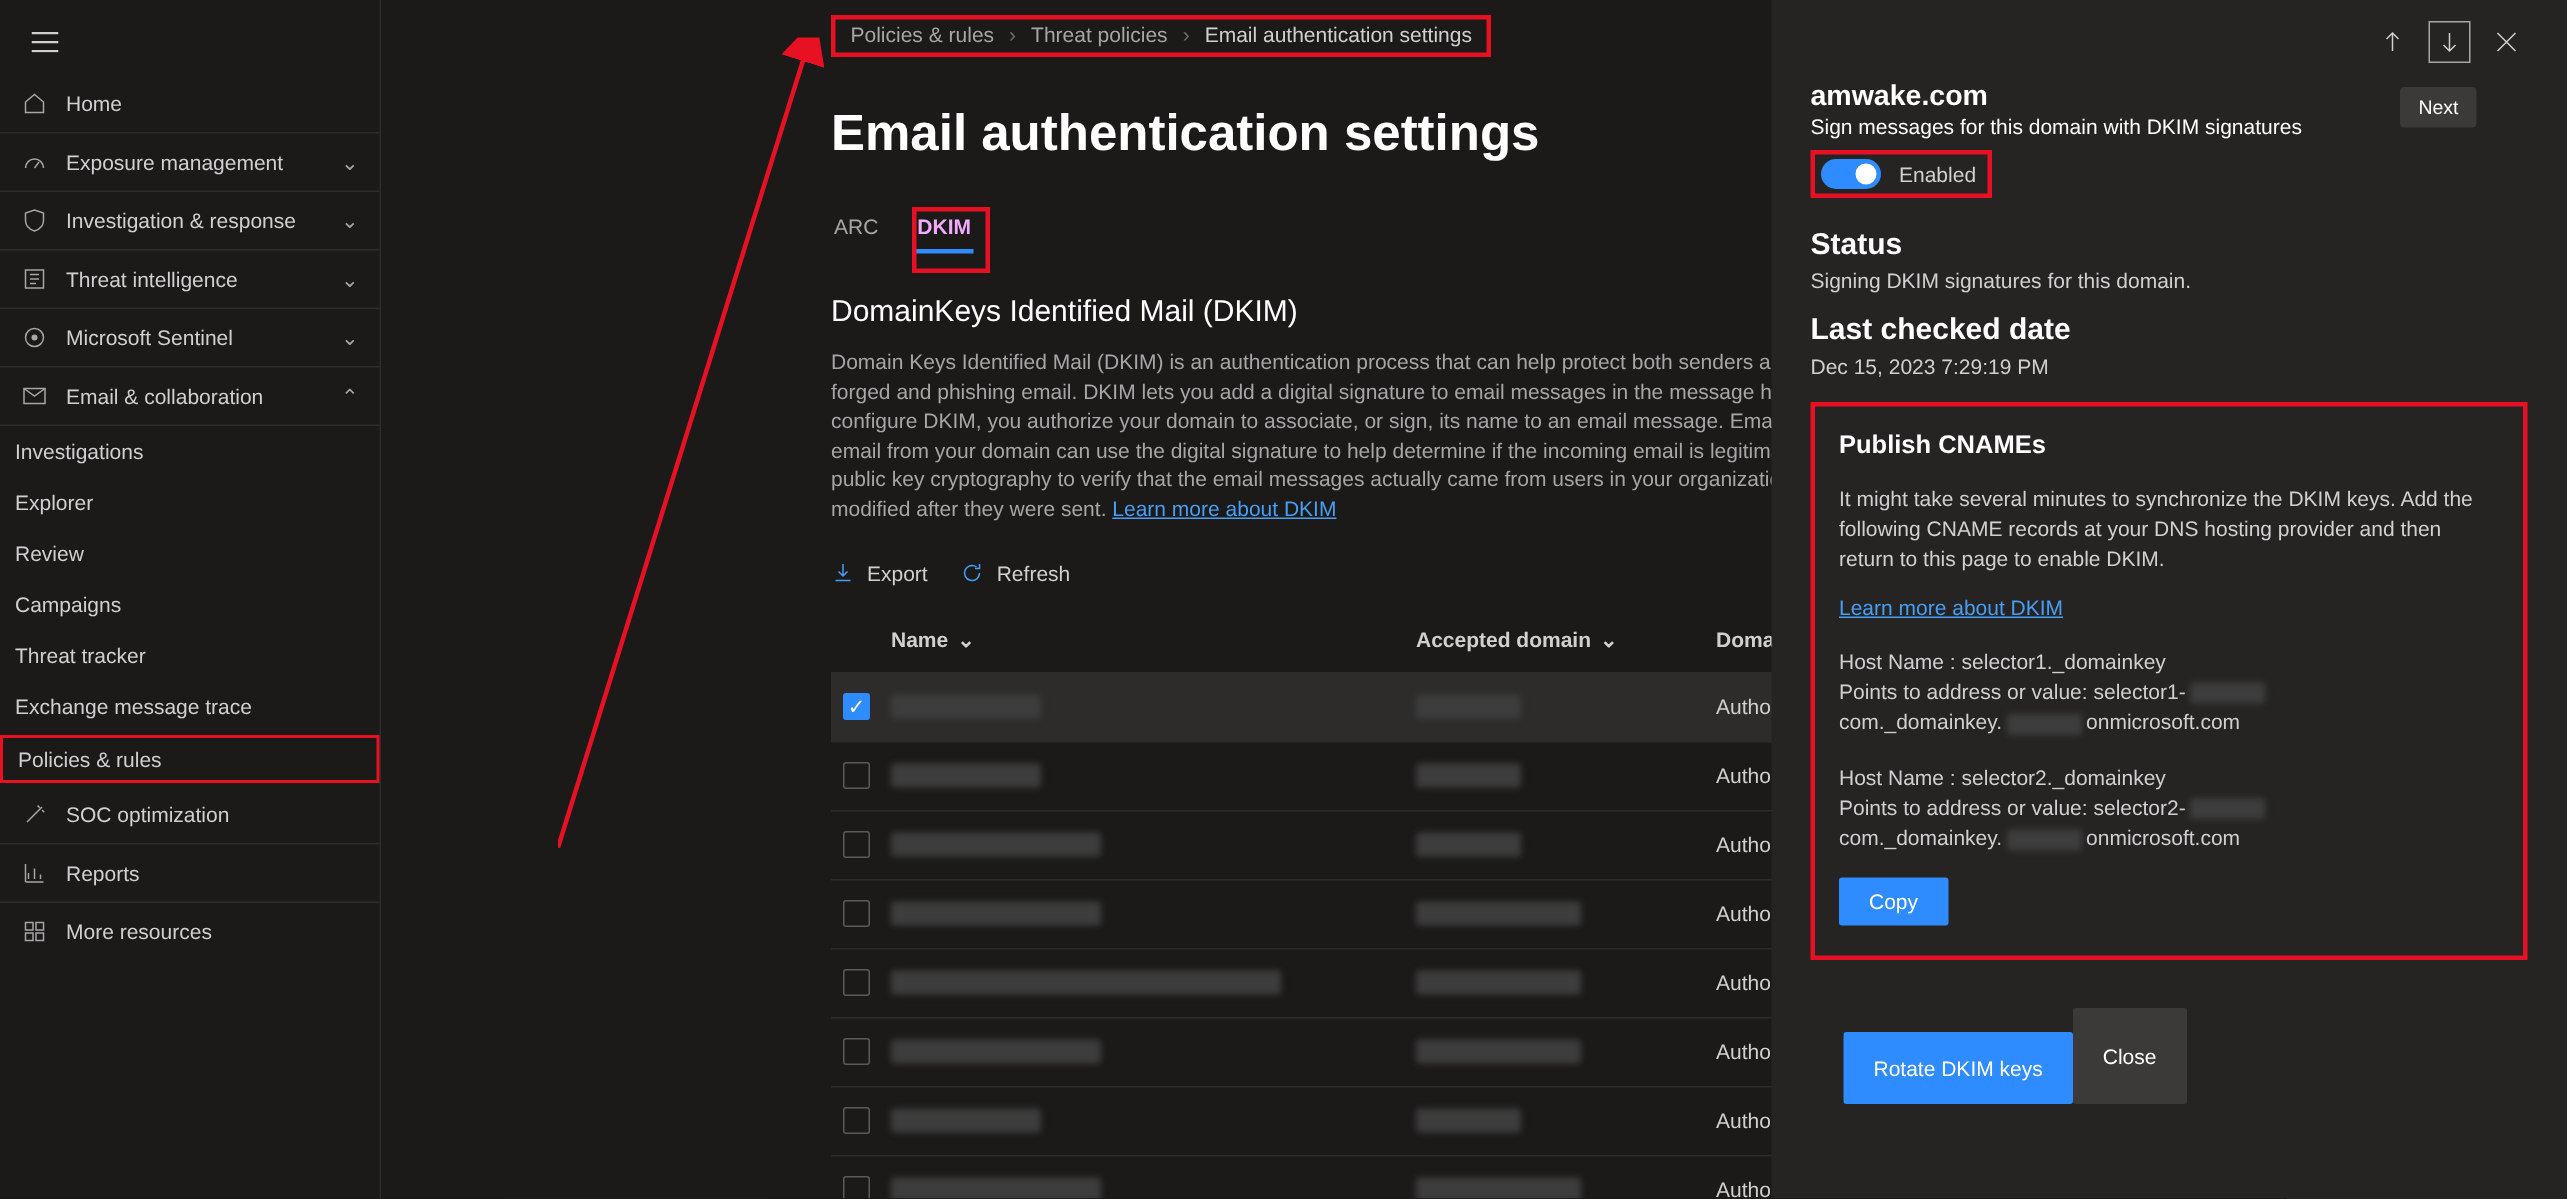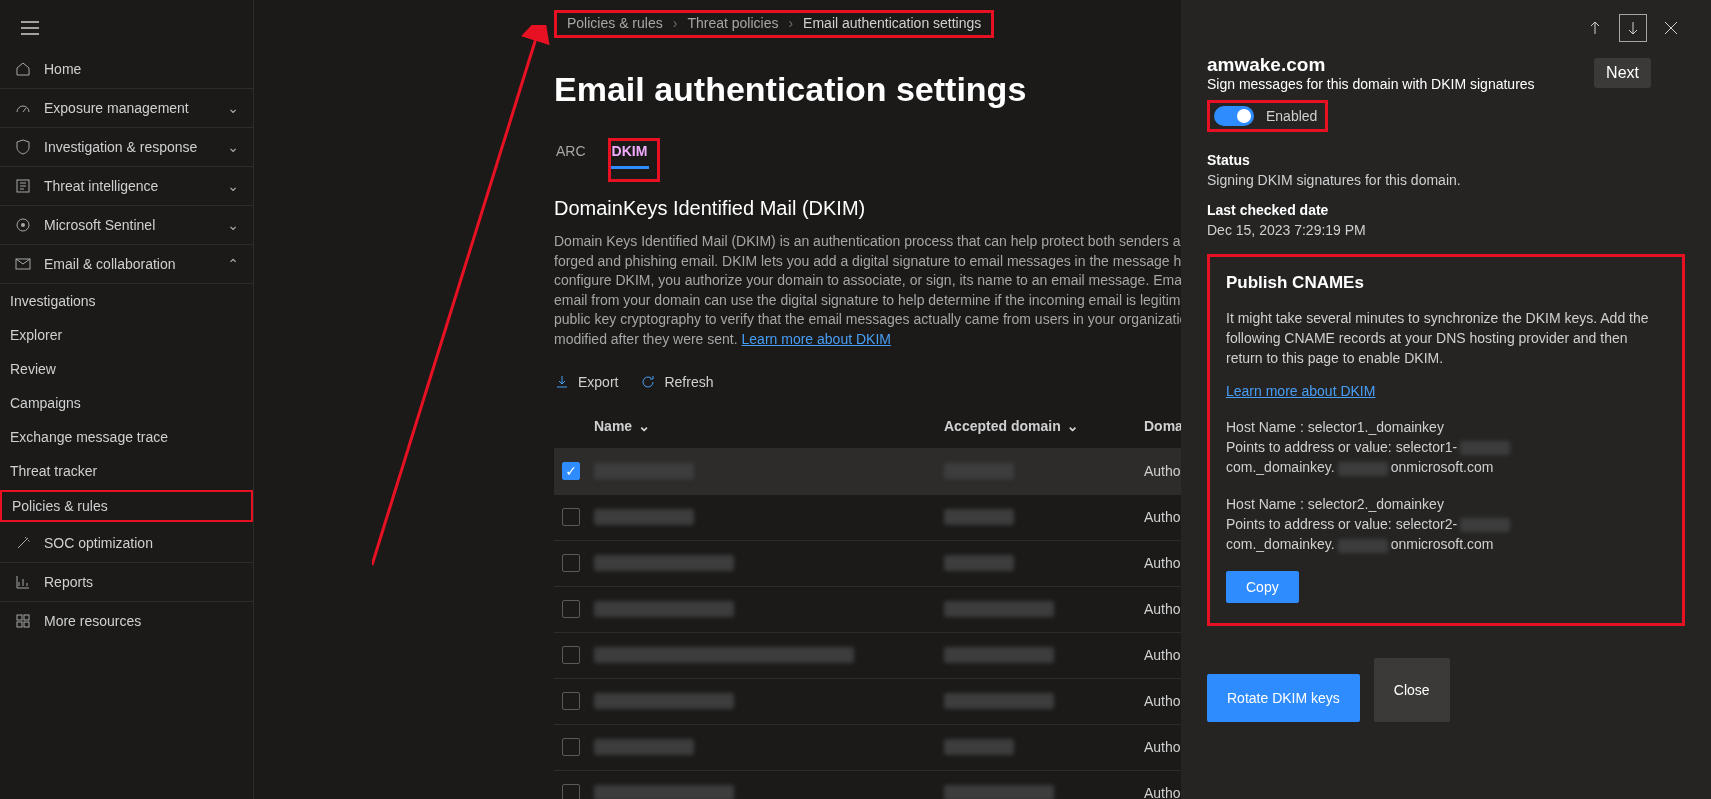--- a/index.html
+++ b/index.html
@@ -217,21 +217,21 @@
     }
     .panel-icon-btn.boxed { border:1px solid #a6a6a6; }
     .next-tooltip {
       position:absolute;
       top: 44px;
       right: 34px;
       background:#3b3a39;
       color:#fff;
       padding:6px 12px;
       border-radius:3px;
-      font-size:16px;
+      font-size:13px;
     }
     .panel h2 {
       font-size: 19px;
       color:#fff;
       font-weight:600;
       margin-top: 12px;
     }
     .dkim-sign-row {
     }
     .toggle-highlight {
@@ -248,41 +248,41 @@
       border-radius: 10px;
       position:relative;
       cursor:pointer;
     }
     .toggle .knob {
       width: 14px; height: 14px; background:#fff; border-radius:50%;
       position:absolute; right:3px; top:3px;
     }
     .panel-field { margin-top: 20px; }
     .panel-field.mt14 { margin-top: 14px; }
-    .panel-field .lbl { color:#fff; font-size:14px; font-weight:600; }
+    .panel-field .lbl { color:#fff; font-size:20px; font-weight:600; }
     .panel-field .val { color:#d0d0d0; margin-top:4px; }
 
     .publish-box {
       border: 3px solid #e81123;
       margin-top: 16px;
       padding: 14px 16px 20px 16px;
       line-height: 1.45;
     }
     .publish-box h3 { font-size: 17px; font-weight:600; color:#fff; }
     .publish-box p { margin-top: 12px; }
     .publish-box a { color:#479ef5; text-decoration:underline; cursor:pointer; }
     .cname-block { margin-top: 16px; }
     .blur-seg { display:inline-block; background:#3d3d3d; width:50px; height:14px; filter:blur(2px); border-radius:2px; vertical-align:middle; margin:0 3px;}
     .btn-primary {
       background:#2f8cff; color:#fff; border:none; padding:8px 20px; border-radius:2px;
       font-size:14px; cursor:pointer; margin-top:16px;
     }
     .panel-footer {
       margin-top: 32px;
-      display:flex; gap: 14px;
+      display:flex;  margin-left: 22px;
     }
     .btn-secondary {
       background:#3b3a39; color:#fff; border:none; padding:24px 20px; border-radius:2px;
       font-size:14px; cursor:pointer;
     }
     svg { display:block; }
   </style>
 </head>
 <body>
 
@@ -354,22 +354,22 @@
         </svg>
     </span>
     <span>Email &amp; collaboration</span>
     <span class="chev">⌃</span>
   </div>
 
   <div class="sidebar-sub">Investigations</div>
   <div class="sidebar-sub">Explorer</div>
   <div class="sidebar-sub">Review</div>
   <div class="sidebar-sub">Campaigns</div>
+  <div class="sidebar-sub">Threat tracker</div>
   <div class="sidebar-sub">Exchange message trace</div>
-  <div class="sidebar-sub">Threat tracker</div>
   <div class="sidebar-sub highlighted">Policies &amp; rules</div>
 
   <div class="sidebar-item">
     <span class="ic">
       <svg width="16" height="16" viewBox="0 0 16 16">
           <path d="M3 13L13 3M10 2l1.5 1.5M13 5l1.5 1.5" stroke="currentColor"></path>
         </svg>
     </span>
     <span>SOC optimization</span>
   </div>

